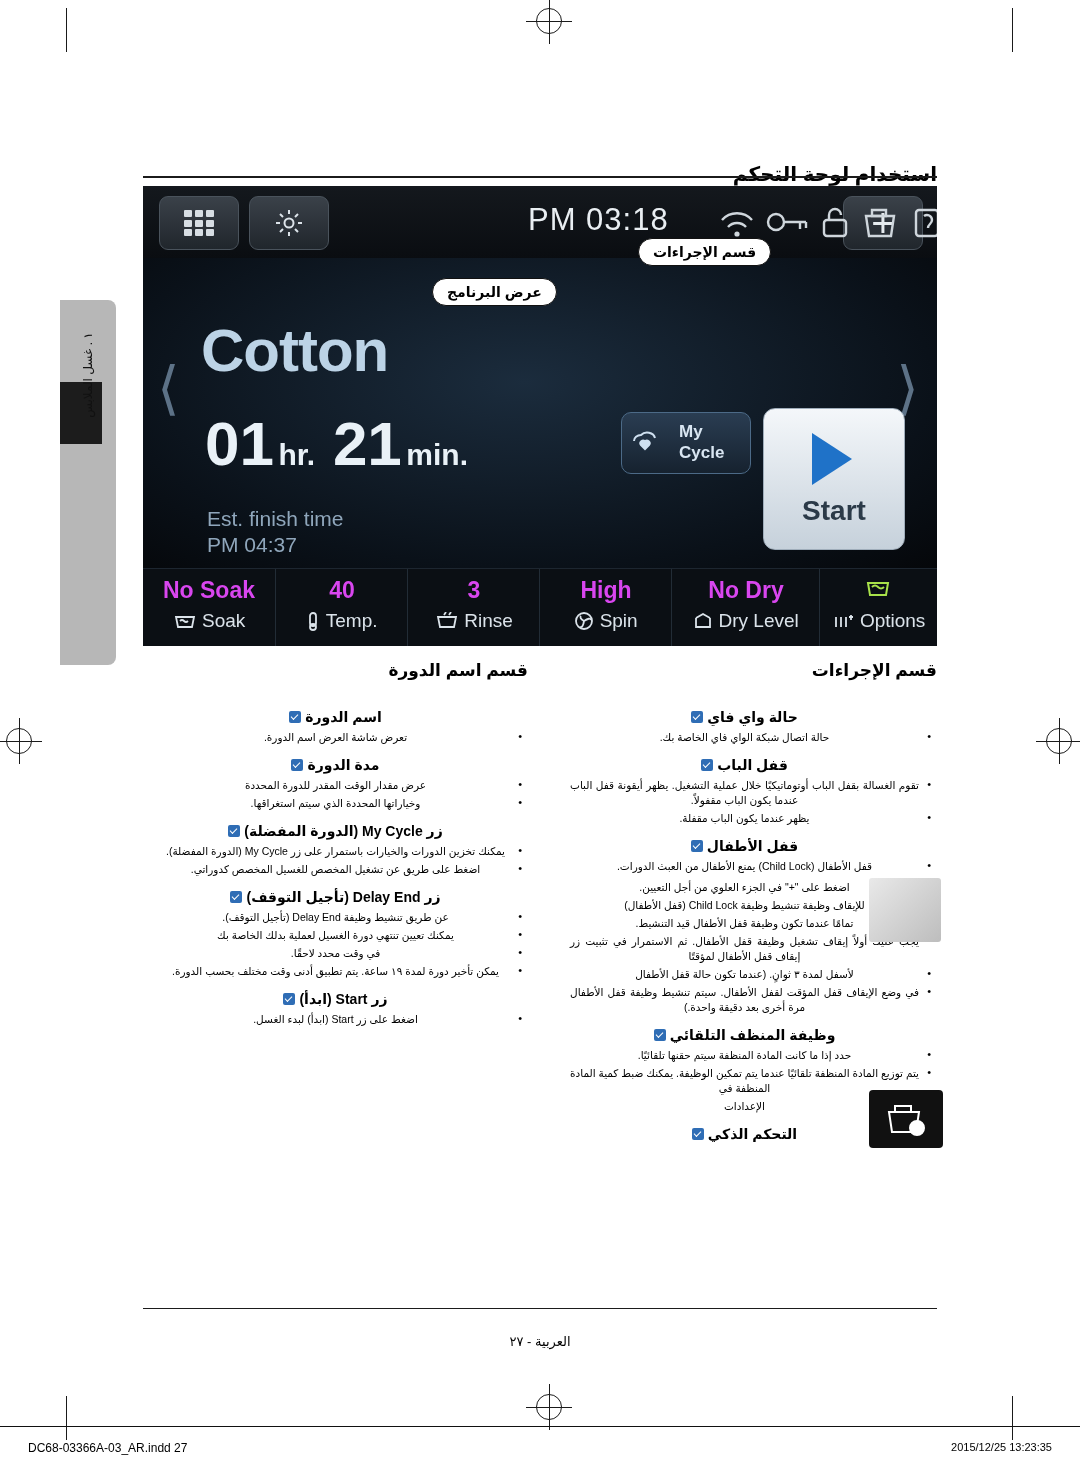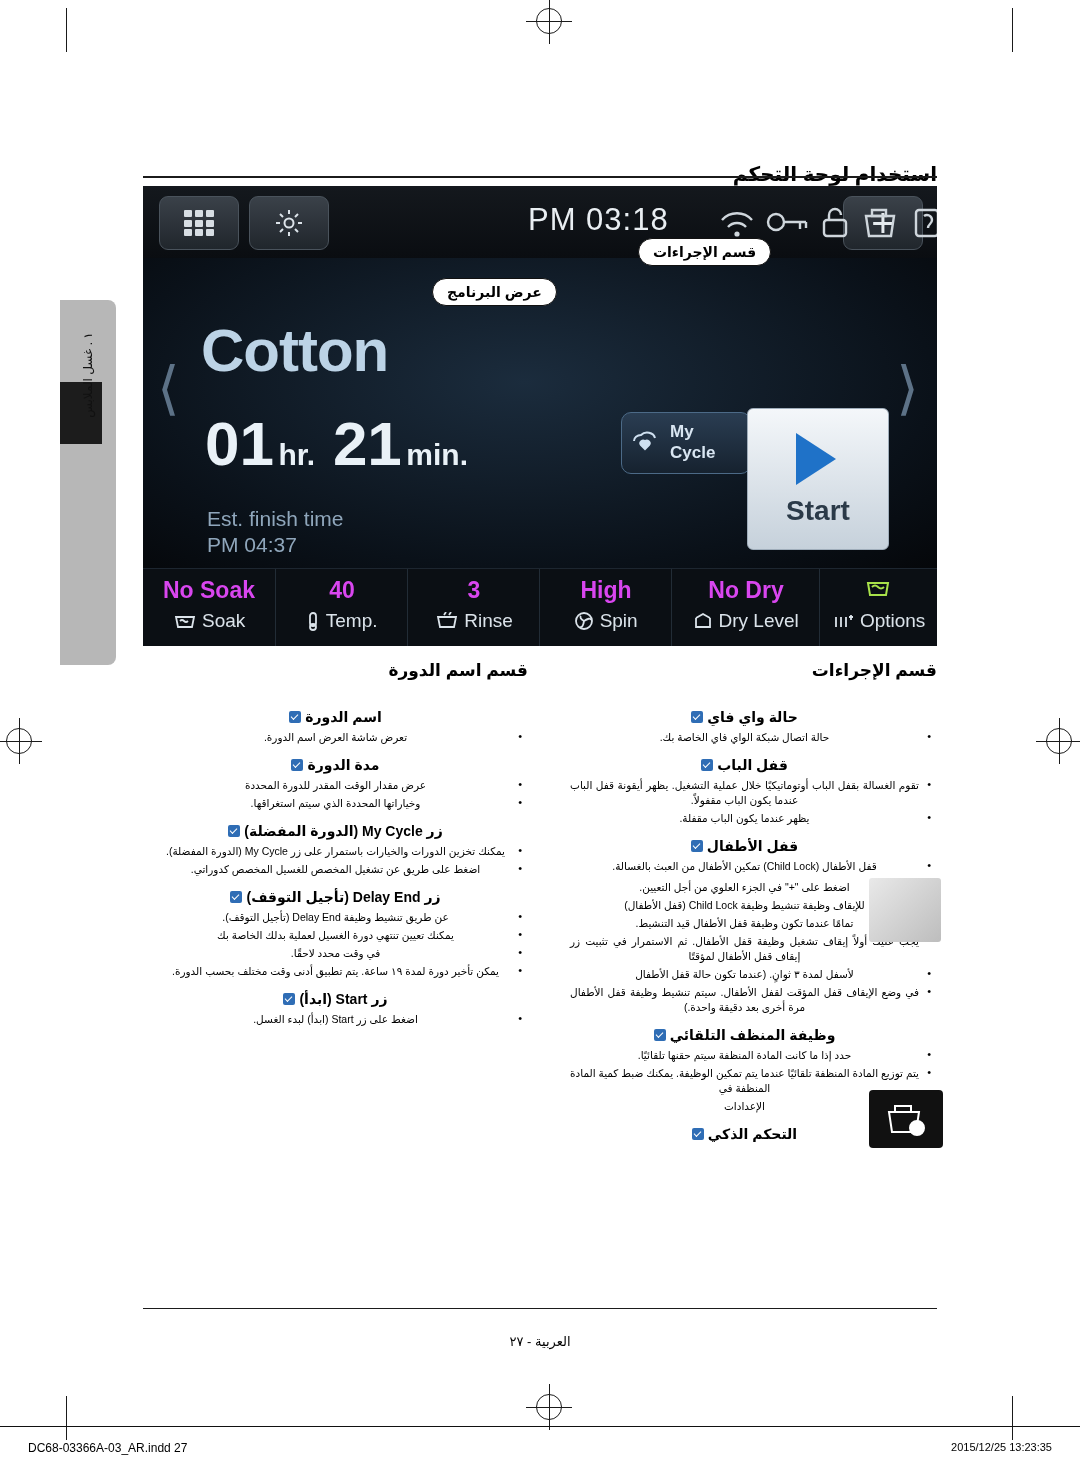--- a/index.html
+++ b/index.html
@@ -65,23 +65,23 @@
   .cycle-name{position:absolute;left:58px;top:58px;font-size:60px;color:#bcd3e6;font-weight:bold;letter-spacing:-1px;}
   .time-big{position:absolute;left:62px;top:150px;color:#e9f1f7;}
   .time-big .num{font-size:62px;font-weight:bold;text-align:right;}
   .time-big .unit{font-size:30px;font-weight:bold;}
   .est{position:absolute;left:64px;top:248px;color:#8fa6bb;font-size:21px;line-height:26px;}
 
   .btn-my{position:absolute;left:478px;top:154px;width:128px;height:60px;border-radius:10px;
     background:linear-gradient(#2a3d52,#16222f);border:1px solid #4c6a87;color:#d9e6f2;}
   .btn-delay{position:absolute;left:478px;top:222px;width:128px;height:60px;border-radius:10px;
     background:linear-gradient(#2a3d52,#16222f);border:1px solid #4c6a87;color:#d9e6f2;}
-  .btn-lbl{position:absolute;left:48px;top:8px;font-size:17px;line-height:21px;font-weight:bold;}
+  .btn-lbl{position:absolute;left:57px;top:8px;font-size:17px;line-height:21px;font-weight:bold;}
   .btn-ico{position:absolute;left:8px;top:14px;color:#cfe0f0;}
-  .btn-start{position:absolute;left:604px;top:150px;width:140px;height:140px;border-radius:6px;
+  .btn-start{position:absolute;left:620px;top:150px;width:140px;height:140px;border-radius:12px;
     background:linear-gradient(#f4f7fa,#c6d1db);border:1px solid #9fadba;}
   .btn-start .tri{position:absolute;left:48px;top:24px;width:0;height:0;
     border-left:40px solid #1f72c8;border-top:26px solid transparent;border-bottom:26px solid transparent;}
   .btn-start .txt{position:absolute;left:0;right:0;top:86px;text-align:center;font-size:28px;font-weight:bold;color:#2b3a48;}
 
   .optbar{position:absolute;left:0;top:382px;width:794px;height:78px;background:#0b0f14;border-top:1px solid #1d2630;}
   .opt{position:absolute;top:0;height:78px;border-left:1px solid #222c36;}
   .opt .v{position:absolute;left:0;right:0;top:8px;text-align:center;font-size:23px;font-weight:bold;color:#d946ef;}
   .opt .n{position:absolute;left:0;right:0;top:40px;text-align:center;font-size:19px;color:#dbe3ea;}
   .opt .n span{vertical-align:middle;}
@@ -334,21 +334,21 @@
       </div>
       <ul class="b">
         <li>تقوم الغسالة بقفل الباب أوتوماتيكيًا خلال عملية التشغيل. يظهر أيقونة قفل الباب عندما يكون الباب مقفولاً.</li>
         <li>يظهر عندما يكون الباب مقفلة.</li>
       </ul>
 
       <div class="sub">
         <span>قفل الأطفال</span><span class="chk"></span>
       </div>
       <ul class="b nodot">
-        <li>قفل الأطفال (Child Lock) تمكين الأطفال من العبث بالغسالة.</li>
+        <li>قفل الأطفال (Child Lock) يمنع الأطفال من العبث الدورات.</li>
       </ul>
       <ul class="b">
         <li>اضغط على "+" في الجزء العلوي من أجل التعيين.</li>
         <li>للإيقاف وظيفة تنشيط وظيفة Child Lock (قفل الأطفال)</li>
         <li>تمامًا عندما تكون وظيفة قفل الأطفال قيد التنشيط.</li>
         <li>يجب عليك أولاً إيقاف تشغيل وظيفة قفل الأطفال. ثم الاستمرار في تثبيت زر إيقاف قفل الأطفال لمؤقتًا</li>
         <li>لأسفل لمدة ٣ ثوانٍ. (عندما تكون حالة قفل الأطفال</li>
         <li>في وضع الإيقاف قفل المؤقت لقفل الأطفال. سيتم تنشيط وظيفة قفل الأطفال مرة أخرى بعد دقيقة واحدة.)</li>
       </ul>
       <div class="float-img fi-lock"></div>

